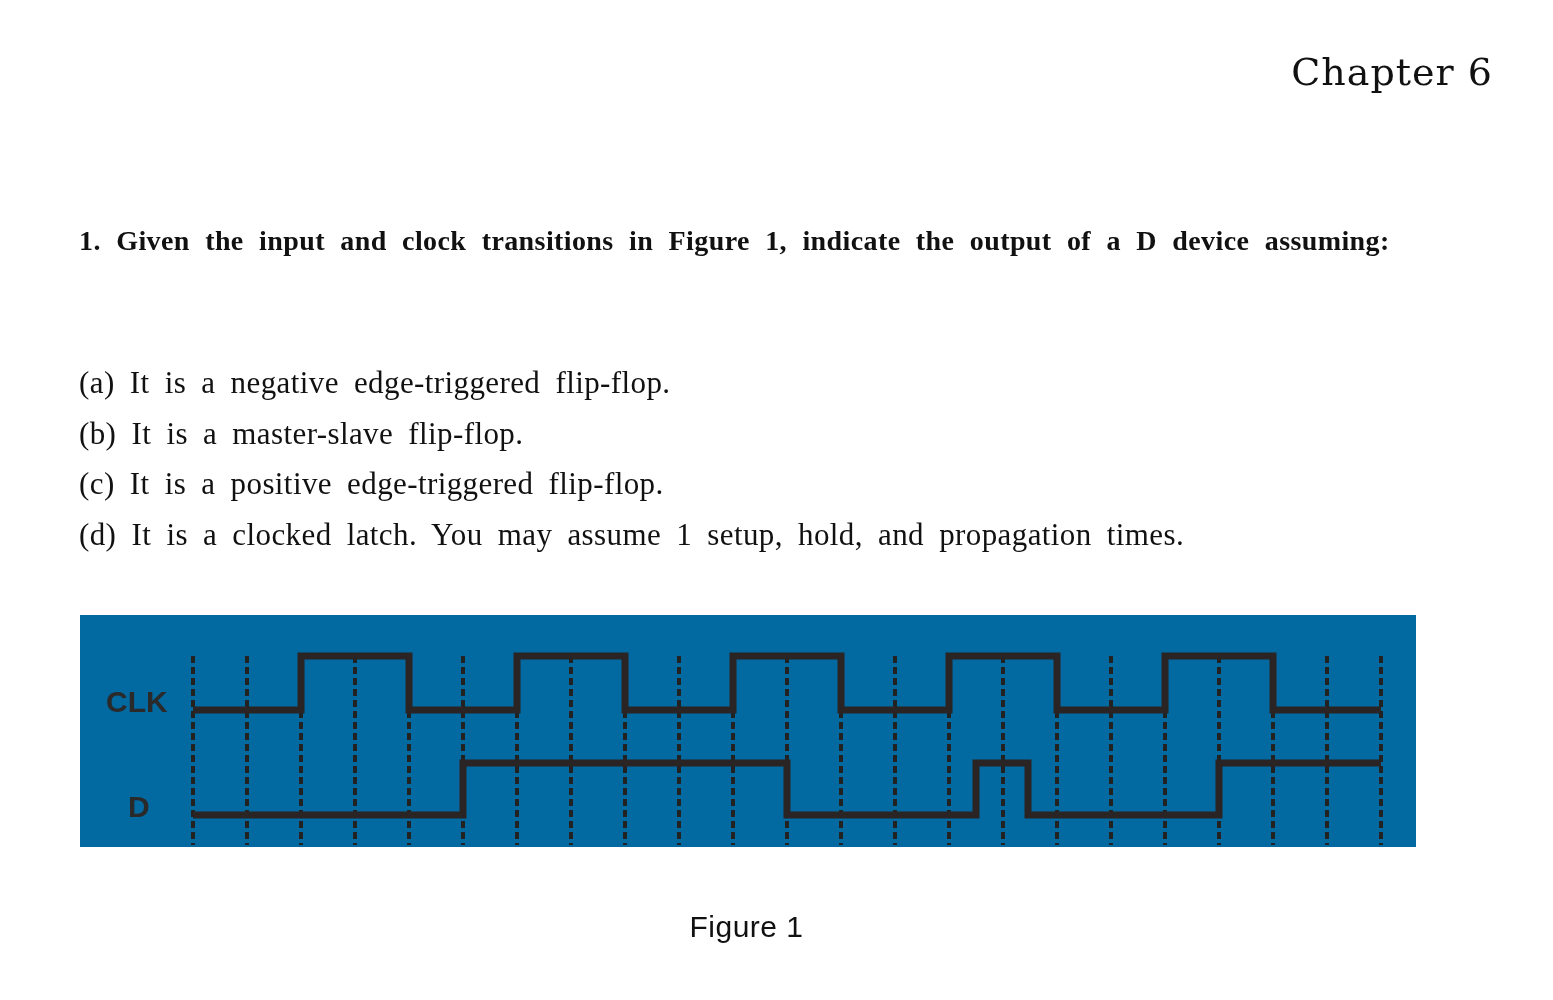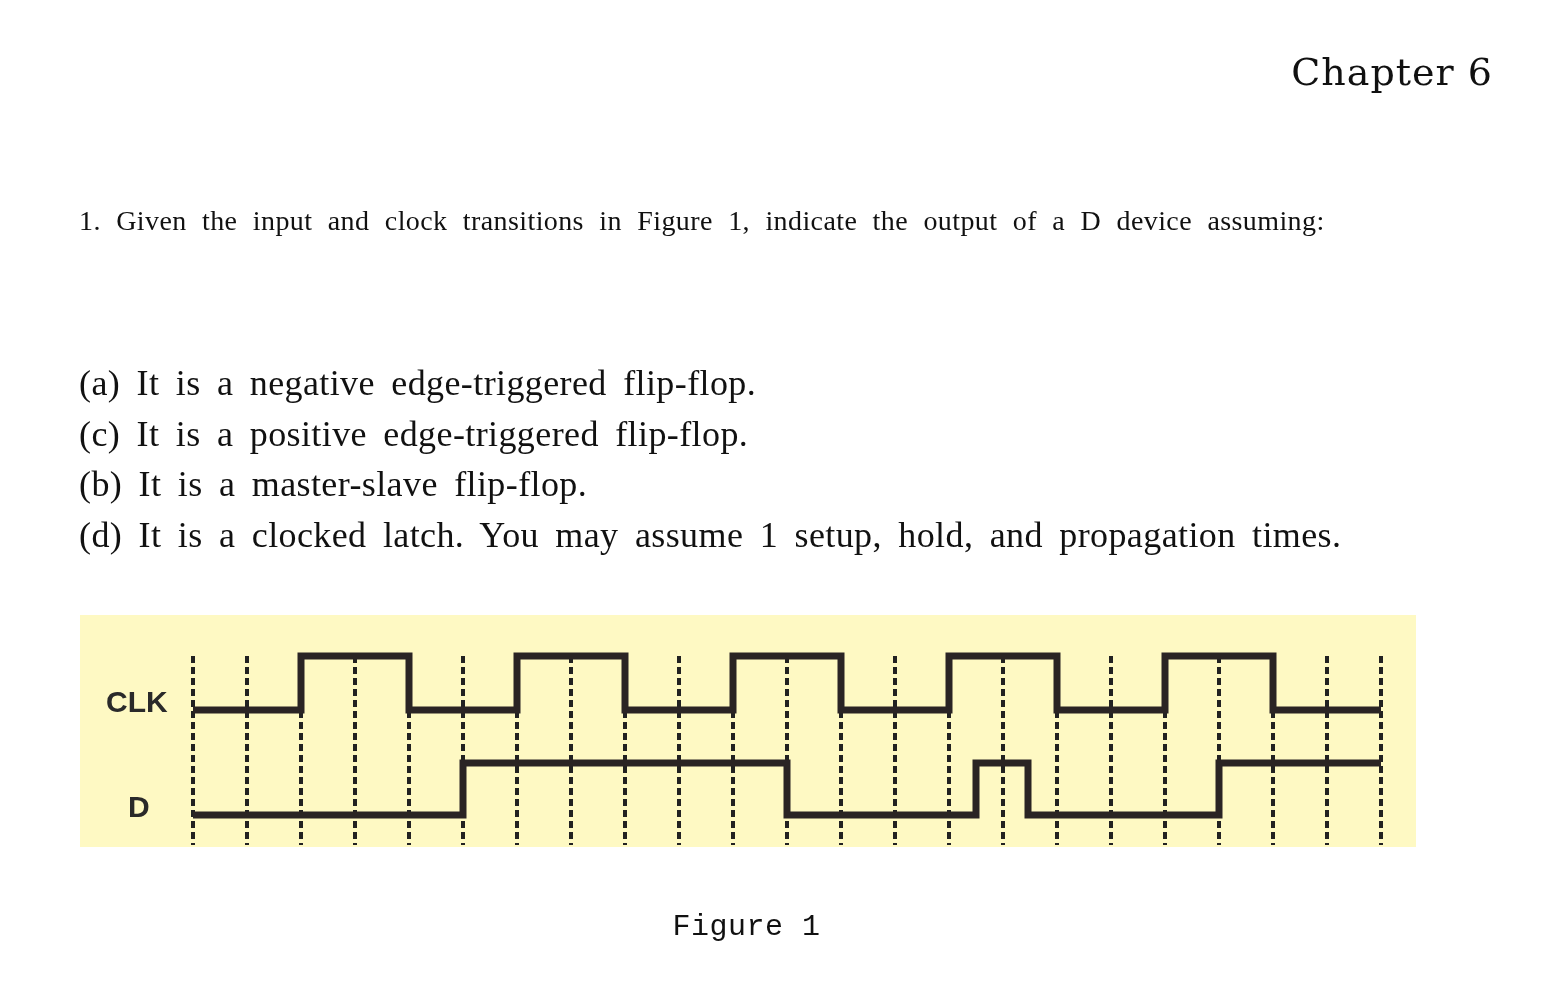--- a/index.html
+++ b/index.html
@@ -2,40 +2,40 @@
 <html><head>
 <meta charset="utf-8">
 <style>
   html, body { margin: 0; padding: 0; background: #ffffff; }
   body { width: 1553px; height: 1000px; position: relative; overflow: hidden;
          font-family: "DejaVu Serif", "Liberation Serif", serif; color: #111; }
   .title { position: absolute; left: 0; width: 1493px; top: 50px; text-align: right;
            font-size: 38px; letter-spacing: 1px; font-family: "DejaVu Serif", serif; font-weight: normal; }
   .para { position: absolute; left: 79px; width: 1336px; font-size: 28px; line-height: 50px;
           text-align: justify; text-align-last: left; font-family: "Liberation Serif", serif; letter-spacing: 0.4px; word-spacing: 8px; }
-  .q { top: 196px; }
-  .opts { position: absolute; left: 79px; top: 358px; font-size: 36px; line-height: 50.5px;
+  .q { top: 216px; font-weight: bold; }
+  .opts { position: absolute; left: 79px; top: 358px; font-size: 31px; line-height: 50.5px;
           font-family: "Liberation Serif", serif; letter-spacing: 0.4px; word-spacing: 7px; }
   .opt { white-space: nowrap; }
-  .figure { position: absolute; left: 80px; top: 615px; width: 1336px; height: 232px; background: #fef9c3; }
+  .figure { position: absolute; left: 80px; top: 615px; width: 1336px; height: 232px; background: #0369a1; }
   .caption { position: absolute; left: 0; width: 1493px; top: 910px; text-align: center; font-size: 30px;
-             font-family: Liberation Mono, monospace; letter-spacing: 0.5px; }
+             font-family: Liberation Sans, sans-serif; letter-spacing: 0.5px; }
   svg text { font-family: "Liberation Sans", "DejaVu Sans", sans-serif; font-weight: bold; }
 </style>
 </head>
 <body>
 
 <div class="title">Chapter 6</div>
 
 <div class="para q">1. Given the input and clock transitions in Figure 1, indicate the output of a D device assuming:</div>
 
 <div class="opts">
   <div class="opt"><span>(a)</span> <span>It is a negative edge-triggered flip-flop.</span></div>
+  <div class="opt"><span>(b)</span> <span>It is a master-slave flip-flop.</span></div>
   <div class="opt"><span>(c)</span> <span>It is a positive edge-triggered flip-flop.</span></div>
-  <div class="opt"><span>(b)</span> <span>It is a master-slave flip-flop.</span></div>
   <div class="opt"><span>(d)</span> <span>It is a clocked latch. You may assume 1 setup, hold, and propagation times.</span></div>
 </div>
 
 <div class="figure">
   <svg width="1336" height="232" viewBox="80 615 1336 232" xmlns="http://www.w3.org/2000/svg">
     <g id="grid" stroke="#222" stroke-width="4" stroke-dasharray="7,4" fill="none">
         <line x1="193" x2="193" y1="656" y2="845"></line>
         <line x1="247" x2="247" y1="656" y2="845"></line>
         <line x1="301" x2="301" y1="656" y2="845"></line>
         <line x1="355" x2="355" y1="656" y2="845"></line>

